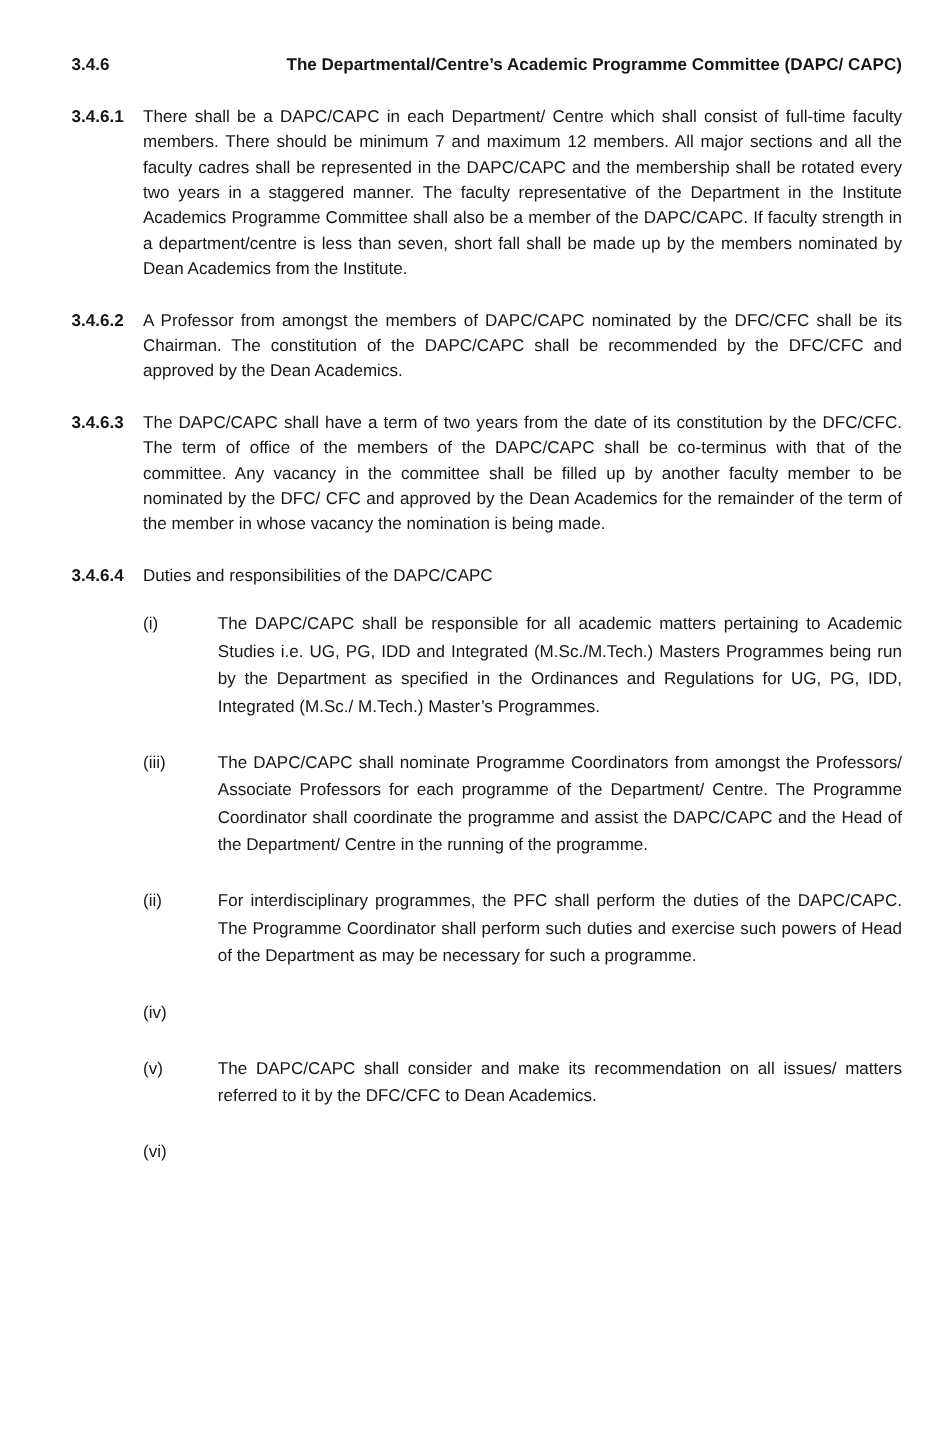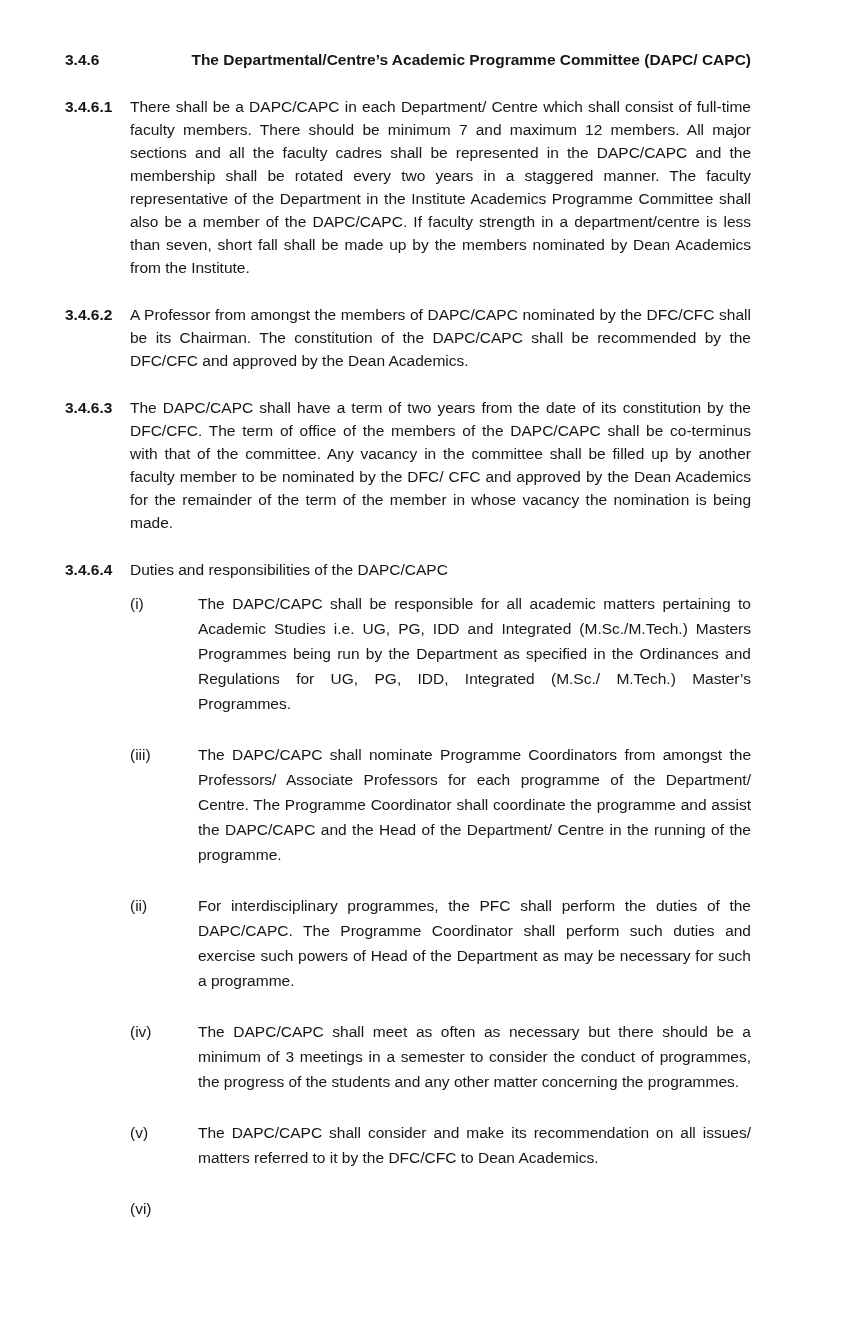--- a/index.html
+++ b/index.html
@@ -10,21 +10,21 @@
   body {
     width: 863px;
     min-height: 1320px;
     font-family: "Liberation Sans", sans-serif;
     color: #161616;
   }
   .page {
     box-sizing: border-box;
     width: 863px;
     min-height: 1320px;
-    padding: 48px 112px 40px 65px;
+    padding: 48px 43px 40px 65px;
     background: #ffffff;
   }
   .row {
     display: flex;
     align-items: flex-start;
   }
   .num-col {
     flex: 0 0 65px;
     font-weight: bold;
     font-size: 15.5px;
@@ -41,21 +41,21 @@
   }
   .section-heading .body-col {
     font-weight: bold;
     text-align: right;
   }
   .para {
     margin-bottom: 24px;
     justify-content: flex-end;
   }
   .subsection-heading {
-    margin-bottom: 10px;
+    margin-bottom: 20px;
   }
   .subsection-heading .num-col {
     flex: 0 0 65px;
   }
   .subsection-heading .body-col {
     font-weight: normal;
     text-align: left;
   }
   .list {
     margin-left: 65px; 
@@ -122,21 +122,20 @@
       <div class="item-body-col">The DAPC/CAPC shall nominate Programme Coordinators from amongst the Professors/ Associate Professors for each programme of the Department/ Centre. The Programme Coordinator shall coordinate the programme and assist the DAPC/CAPC and the Head of the Department/ Centre in the running of the programme.</div>
     </div>
 
     <div class="list-item">
       <span class="marker-col">(ii)</span>
       <div class="item-body-col">For interdisciplinary programmes, the PFC shall perform the duties of the DAPC/CAPC. The Programme Coordinator shall perform such duties and exercise such powers of Head of the Department as may be necessary for such a programme.</div>
     </div>
 
     <div class="list-item">
       <span class="marker-col">(iv)</span>
-      <div class="item-body-col">The DAPC/CAPC shall meet as often as necessary but there should be a minimum of 3 meetings in a semester to consider the conduct of programmes, the progress of the students and any other matter concerning the programmes.</div>
     </div>
 
     <div class="list-item">
       <span class="marker-col">(v)</span>
       <div class="item-body-col">The DAPC/CAPC shall consider and make its recommendation on all issues/ matters referred to it by the DFC/CFC to Dean Academics.</div>
     </div>
 
     <div class="list-item">
       <span class="marker-col">(vi)</span>
     </div>

